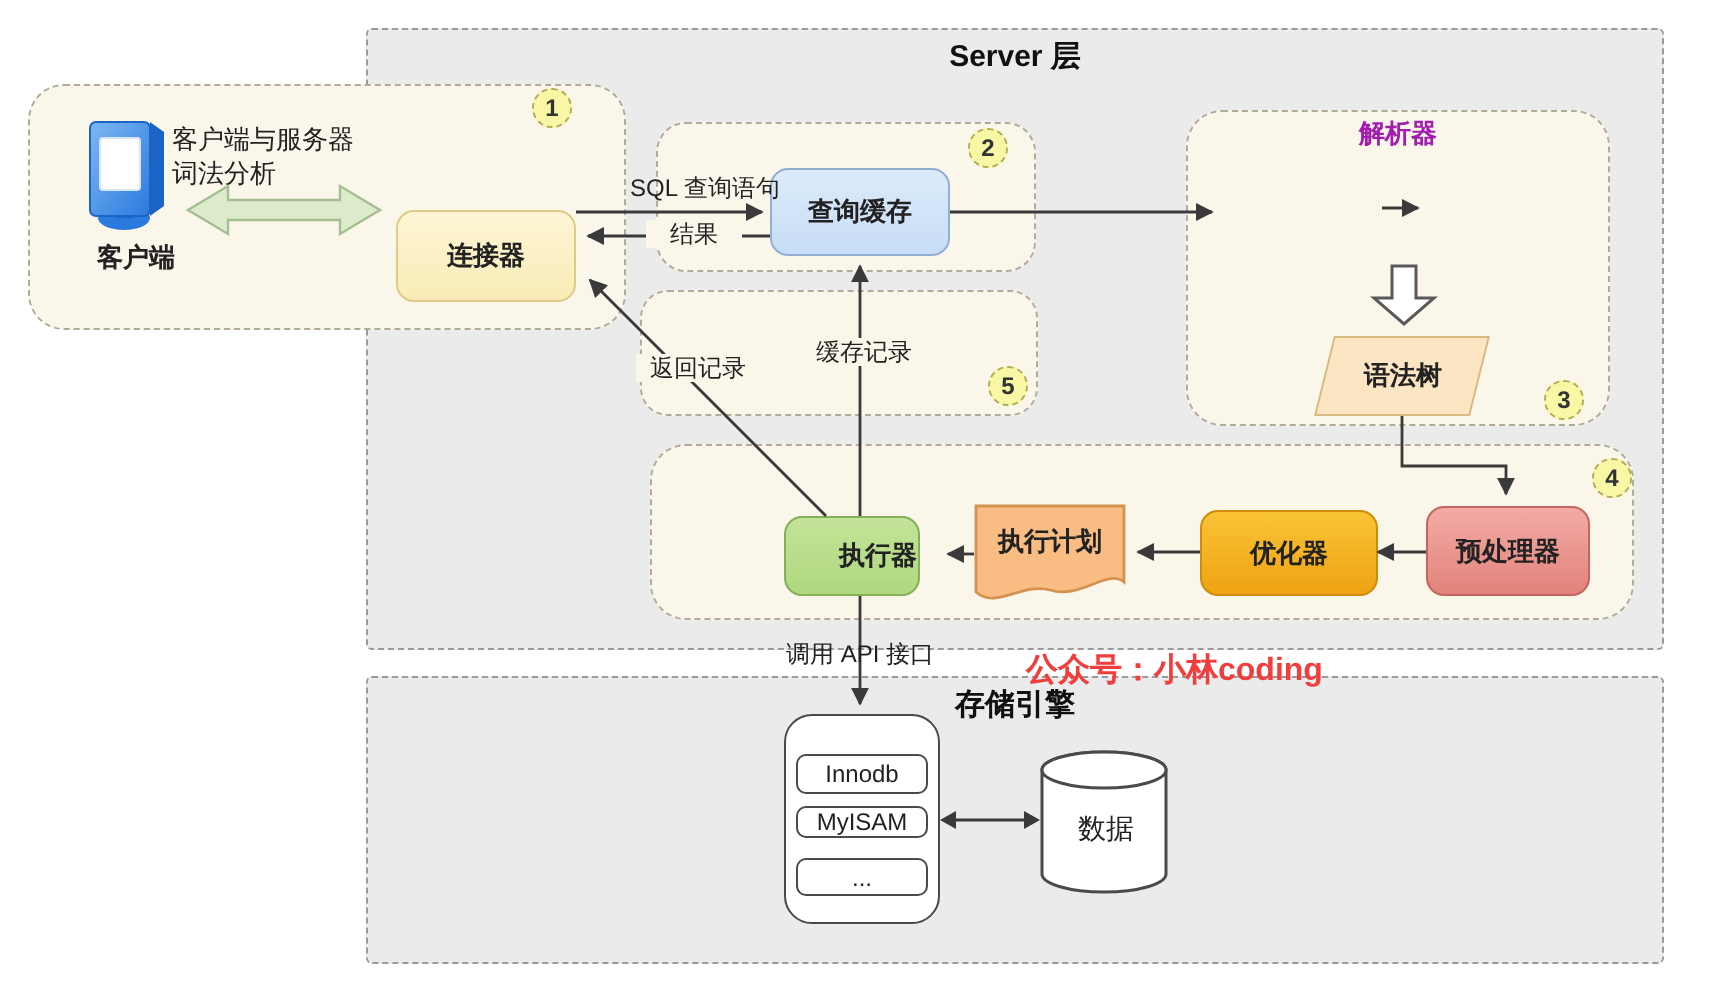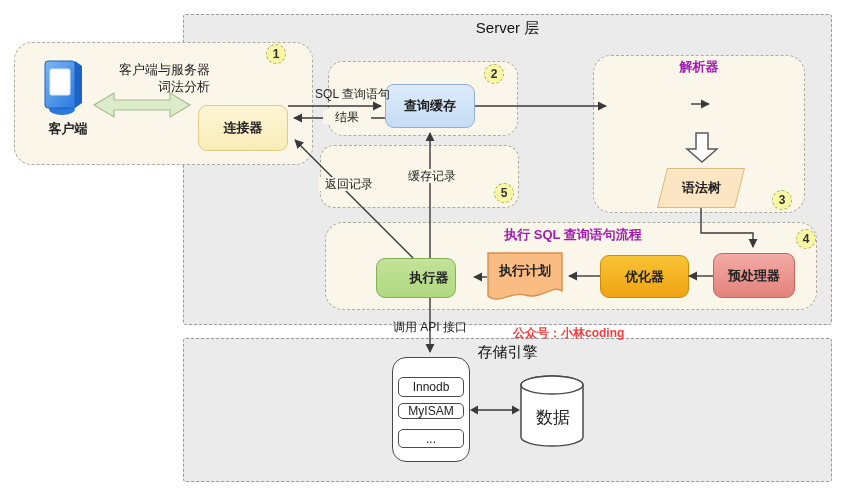--- a/index.html
+++ b/index.html
@@ -1,57 +1,56 @@
 <!DOCTYPE html>
 <html><head>
 <meta charset="utf-8">
 <style>
   html,body{margin:0;padding:0;background:#fff;}
   body{font-family:"Liberation Sans","DejaVu Sans",sans-serif;color:#222;}
   #stage{position:relative;width:867px;height:500px;background:#ffffff;overflow:hidden;}
   .abs{position:absolute;}
   .zone{background:#ebebeb;border:1px dashed #9a9a9a;border-radius:3px;box-sizing:border-box;}
   .panel{background:#faf6e9;border:1px dashed #b0ab9d;border-radius:18px;box-sizing:border-box;}
-  .zone-title{font-weight:normal;font-size:15px;color:#111;text-align:center;}
+  .zone-title{font-weight:bold;font-size:15px;color:#111;text-align:center;}
   .panel-title{font-weight:bold;font-size:13px;color:#a21caf;text-align:center;}
   .node{display:flex;align-items:center;justify-content:center;font-weight:bold;
         font-size:13px;color:#222;border-radius:9px;box-sizing:border-box;}
   .badge{width:20px;height:20px;border-radius:50%;background:#f7f7a6;border:1px dashed #b3ab57;
          display:flex;align-items:center;justify-content:center;font-size:12px;font-weight:bold;color:#333;box-sizing:border-box;}
   .lbl{font-size:12px;color:#222;text-align:center;line-height:14px;}
   .lbl.bg{background:#faf6e9;padding:0 2px;}
   .docshape{position:relative;}
   .docshape svg{position:absolute;left:0;top:0;}
   .docshape .doc-text{position:absolute;left:0;right:0;top:10px;text-align:center;font-weight:bold;font-size:13px;color:#222;}
   .parallelogram{background:#fbe5c2;border:1.4px solid #d9ba80;transform:skewX(-14deg);
                  display:flex;align-items:center;justify-content:center;box-sizing:border-box;}
   .parallelogram span{transform:skewX(14deg);font-weight:bold;font-size:13px;color:#222;}
   .engine-item{background:#fff;border:1.3px solid #4a4a4a;border-radius:5px;display:flex;
                align-items:center;justify-content:center;font-size:12px;color:#222;box-sizing:border-box;}
-  .watermark{font-size:12px;font-weight:bold;color:#f23d3d;}
+  .watermark{font-size:16px;font-weight:bold;color:#f23d3d;}
   svg{display:block;}
 </style>
 </head>
 <body>
 
 <div id="stage">
 
   <div class="abs zone" style="left:183px;top:14px;width:649px;height:311px;"></div>
   <div class="abs zone" style="left:183px;top:338px;width:649px;height:144px;"></div>
   <div class="abs zone-title" style="left:183px;top:19px;width:649px;">Server 层</div>
   <div class="abs zone-title" style="left:183px;top:343px;width:649px;">存储引擎</div>
 
   <div class="abs panel" style="left:14px;top:42px;width:299px;height:123px;"></div>
   <div class="abs panel" style="left:328px;top:61px;width:190px;height:75px;border-radius:15px;"></div>
   <div class="abs panel" style="left:320px;top:145px;width:199px;height:63px;border-radius:14px;"></div>
   <div class="abs panel" style="left:593px;top:55px;width:212px;height:158px;"></div>
   <div class="abs panel" style="left:325px;top:222px;width:492px;height:88px;"></div>
 
   <div class="abs panel-title" style="left:593px;top:58px;width:212px;">解析器</div>
-  <div class="abs panel-title" style="left:483px;top:226px;width:180px;">执行 SQL 查询语句流程</div>
 
   <div class="abs badge" style="left:266px;top:44px;">1</div>
   <div class="abs badge" style="left:484px;top:64px;">2</div>
   <div class="abs badge" style="left:772px;top:190px;">3</div>
   <div class="abs badge" style="left:796px;top:229px;">4</div>
   <div class="abs badge" style="left:494px;top:183px;">5</div>
 
   <svg class="abs" style="left:42px;top:57px;" width="44" height="60" viewBox="0 0 44 60">
     <defs>
       <linearGradient id="mon" x1="0" y1="0" x2="1" y2="1">
@@ -60,53 +59,53 @@
       </linearGradient>
     </defs>
     <ellipse cx="20" cy="52" rx="13" ry="6" fill="#2a7ade"></ellipse>
     <rect x="16" y="42" width="9" height="10" fill="#1b63c4"></rect>
     <polygon points="33,4 40,9 40,46 33,51" fill="#1b63c4"></polygon>
     <rect x="3" y="4" width="30" height="47" rx="3" fill="url(#mon)" stroke="#1b63c4" stroke-width="1"></rect>
     <rect x="8" y="12" width="20" height="26" rx="1.5" fill="#ffffff" stroke="#d7e6f8" stroke-width="1"></rect>
   </svg>
   <div class="abs" style="left:38px;top:120px;width:60px;text-align:center;font-weight:bold;font-size:13px;">客户端</div>
 
-  <div class="abs" style="left:100px;top:61px;width:110px;text-align:right;font-size:13px;line-height:17px;">
+  <div class="abs" style="left:86px;top:61px;width:110px;text-align:left;font-size:13px;line-height:17px;">
     <div>客户端与服务器</div>
     <div>词法分析</div>
   </div>
 
   <div class="abs node" style="left:198px;top:84px;width:90px;height:46px;background:linear-gradient(#fdf5d6,#f9ecb6);border:1.4px solid #dfcb86;margin-top:21px;">连接器</div>
   <div class="abs node" style="left:385px;top:84px;width:90px;height:44px;background:linear-gradient(#dcebfa,#c6ddf6);border:1.4px solid #93afcf;">查询缓存</div>
 
 
   <div class="abs parallelogram" style="left:662px;top:168px;width:78px;height:40px;">
     <span>语法树</span>
   </div>
 
   <div class="abs node" style="left:713px;top:253px;width:82px;height:45px;background:linear-gradient(#f3aba5,#e2827b);border:1.4px solid #c2675f;">预处理器</div>
   <div class="abs node" style="left:600px;top:255px;width:89px;height:43px;background:linear-gradient(#f9c335,#efa313);border:1.4px solid #cf8c0b;font-family:Liberation Serif, serif;">优化器</div>
   <div class="abs docshape" style="left:487px;top:252px;width:76px;height:51px;">
     <svg width="76" height="51" viewBox="0 0 76 51">
         <path d="M1,1 L75,1 L75,39 C67,32 53,48 38,43 C24,39 11,53 1,44 Z" fill="#f9bd83" stroke="#d4914f" stroke-width="1.4"></path>
       </svg>
     <div class="doc-text">执行计划</div>
   </div>
-  <div class="abs node" style="left:376px;top:258px;width:80px;height:40px;background:linear-gradient(#c3e398,#afd87f);border:1.4px solid #84b158;padding-left:26px;">执行器</div>
+  <div class="abs node" style="left:392px;top:258px;width:68px;height:40px;background:linear-gradient(#c3e398,#afd87f);border:1.4px solid #84b158;padding-left:26px;">执行器</div>
 
   <div class="abs" style="left:392px;top:357px;width:78px;height:105px;background:#fff;border:1.5px solid #4a4a4a;border-radius:14px;box-sizing:border-box;"></div>
   <div class="abs engine-item" style="left:398px;top:377px;width:66px;height:20px;">Innodb</div>
   <div class="abs engine-item" style="left:398px;top:403px;width:66px;height:16px;">MyISAM</div>
   <div class="abs engine-item" style="left:398px;top:429px;width:66px;height:19px;">...</div>
 
   <svg class="abs" style="left:520px;top:374px;" width="66" height="74" viewBox="0 0 66 74">
     <path d="M1,11 A31,9 0 0 1 63,11 L63,63 A31,9 0 0 1 1,63 Z" fill="#ffffff" stroke="#4a4a4a" stroke-width="1.5"></path>
     <ellipse cx="32" cy="11" rx="31" ry="9" fill="#ffffff" stroke="#4a4a4a" stroke-width="1.5"></ellipse>
   </svg>
-  <div class="abs" style="left:520px;top:406px;width:66px;text-align:center;font-size:17px;">数据</div>
+  <div class="abs" style="left:520px;top:406px;width:66px;text-align:center;font-size:14px;">数据</div>
 
   <svg class="abs" style="left:0;top:0;pointer-events:none;" width="867" height="500" viewBox="0 0 867 500">
     <defs>
       <marker id="ah" viewBox="0 0 10 10" refX="9" refY="5" markerWidth="6.5" markerHeight="6.5" orient="auto-start-reverse">
         <path d="M0,0 L10,5 L0,10 Z" fill="#3a3a3a"></path>
       </marker>
     </defs>
 
     <polygon points="94,105 114,93 114,100 170,100 170,93 190,105 170,117 170,110 114,110 114,117" fill="#dcecca" stroke="#a6bd94" stroke-width="1.2"></polygon>
 

